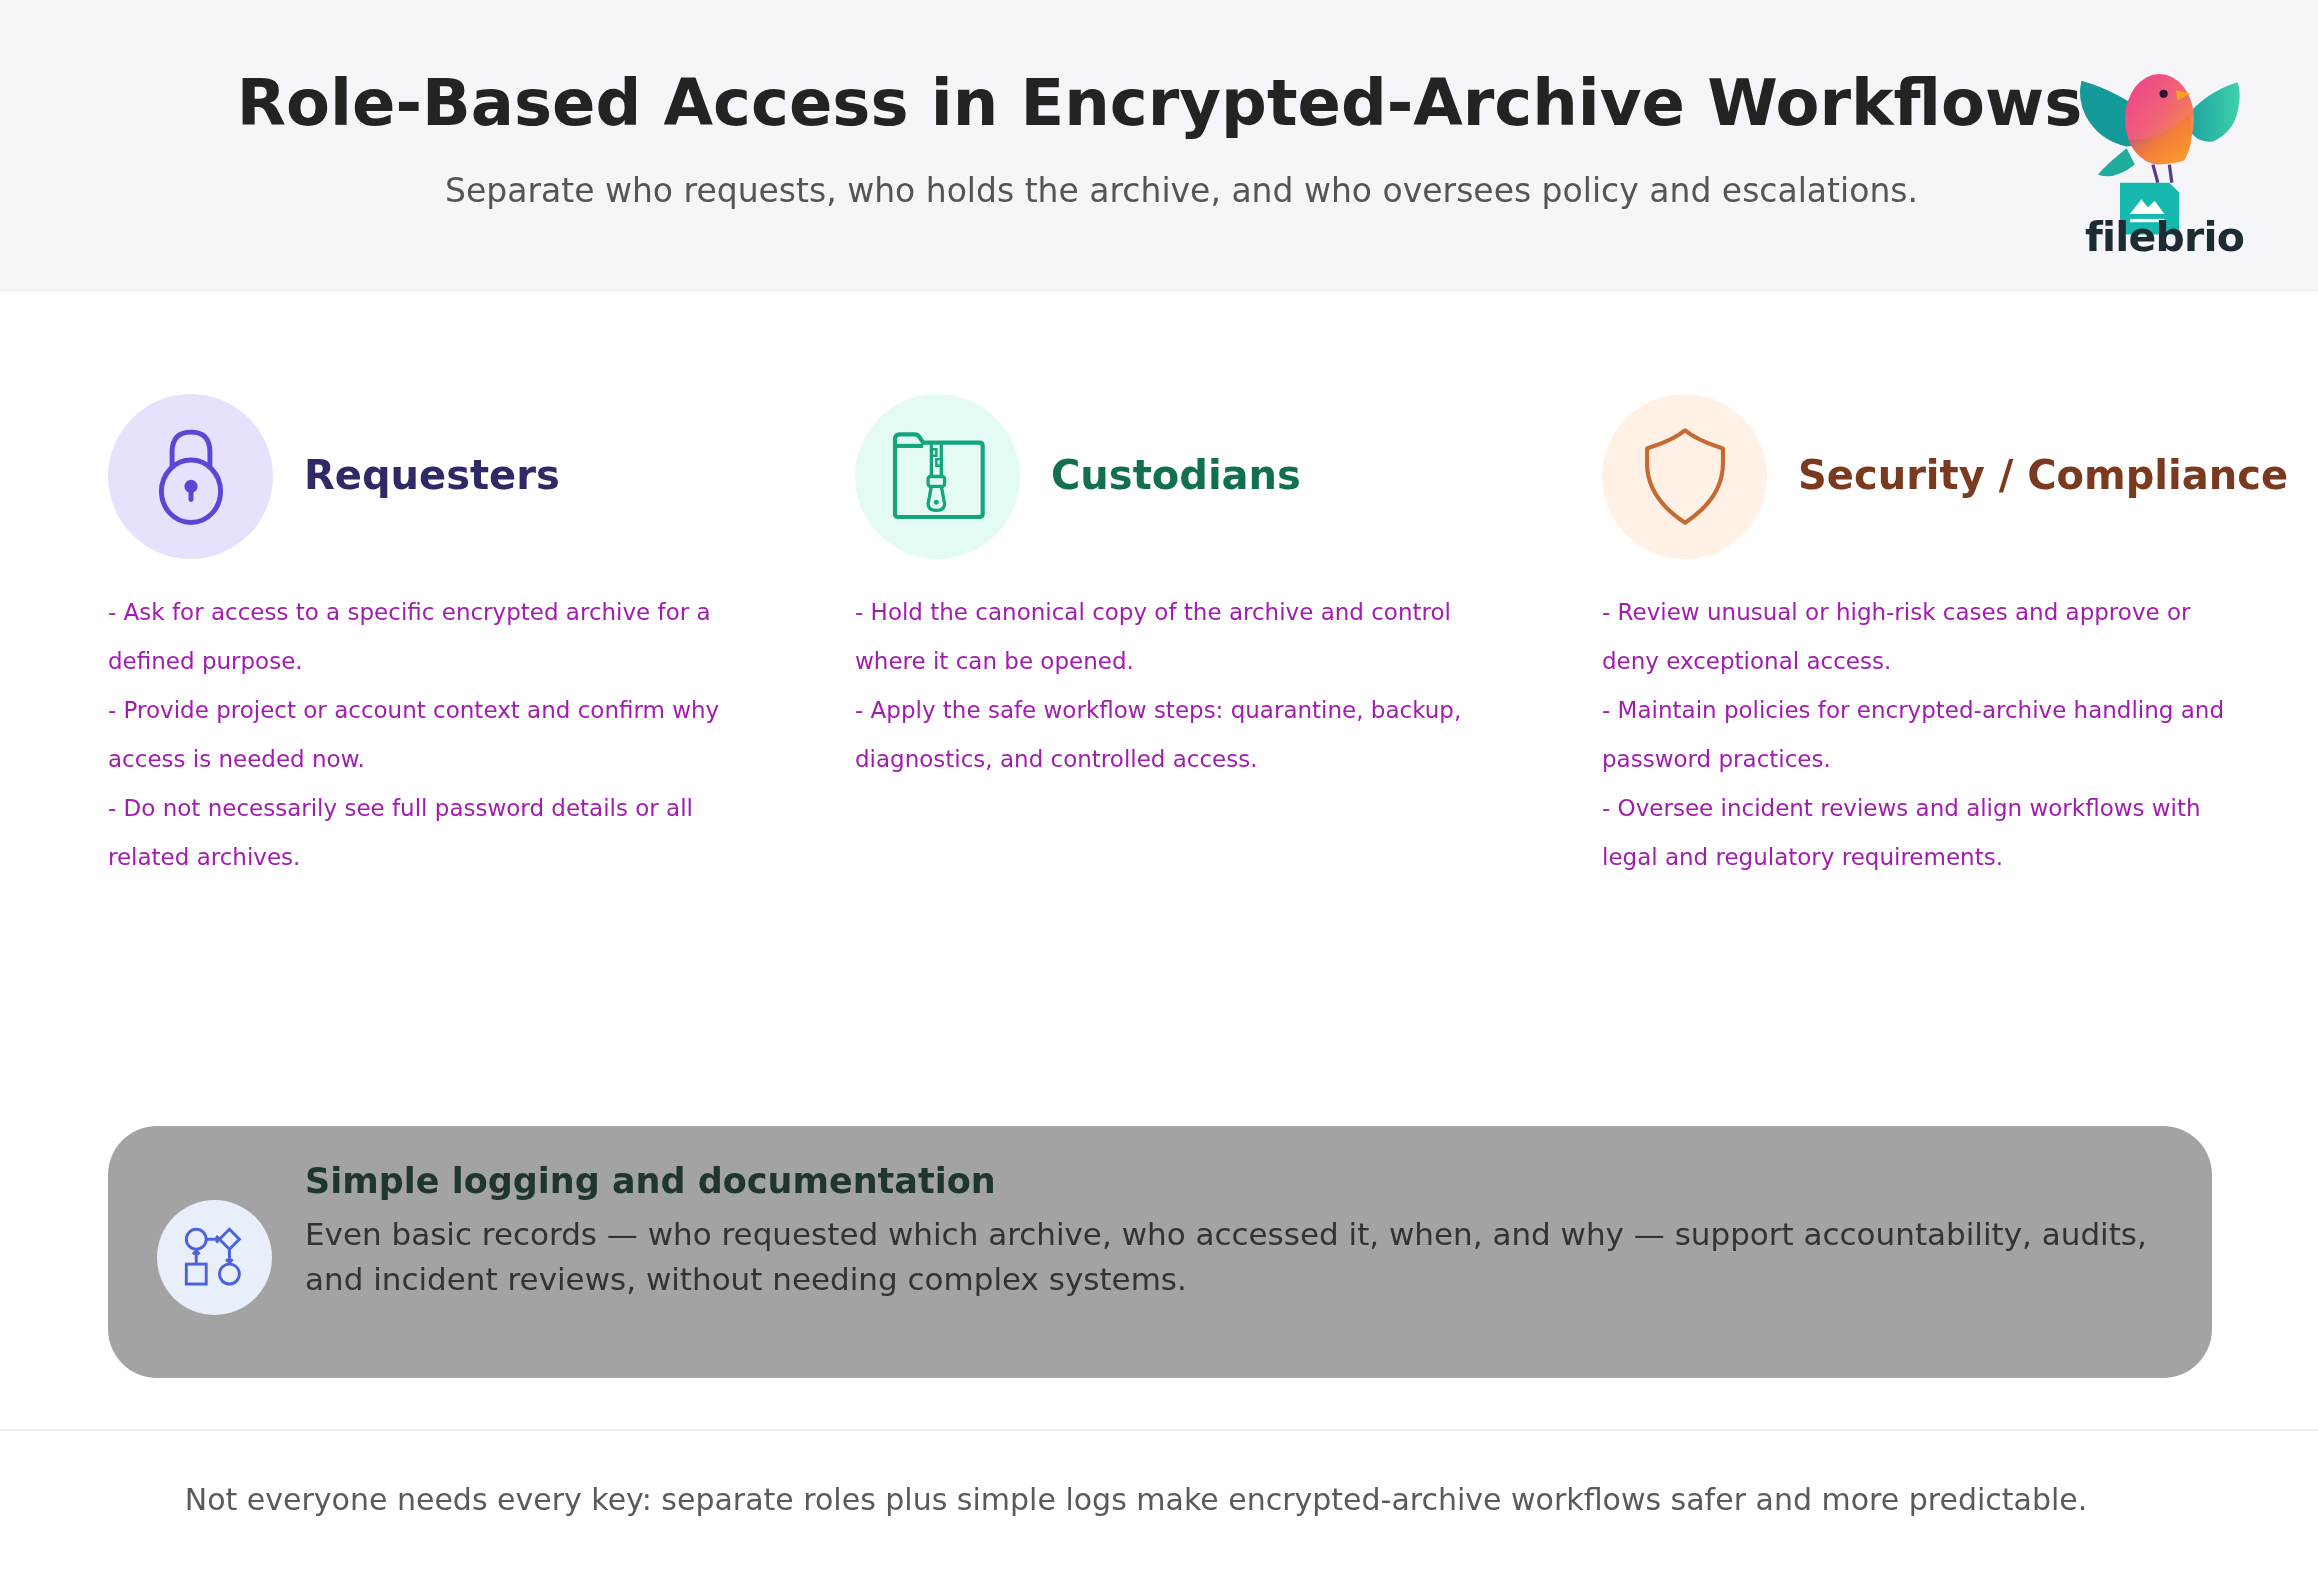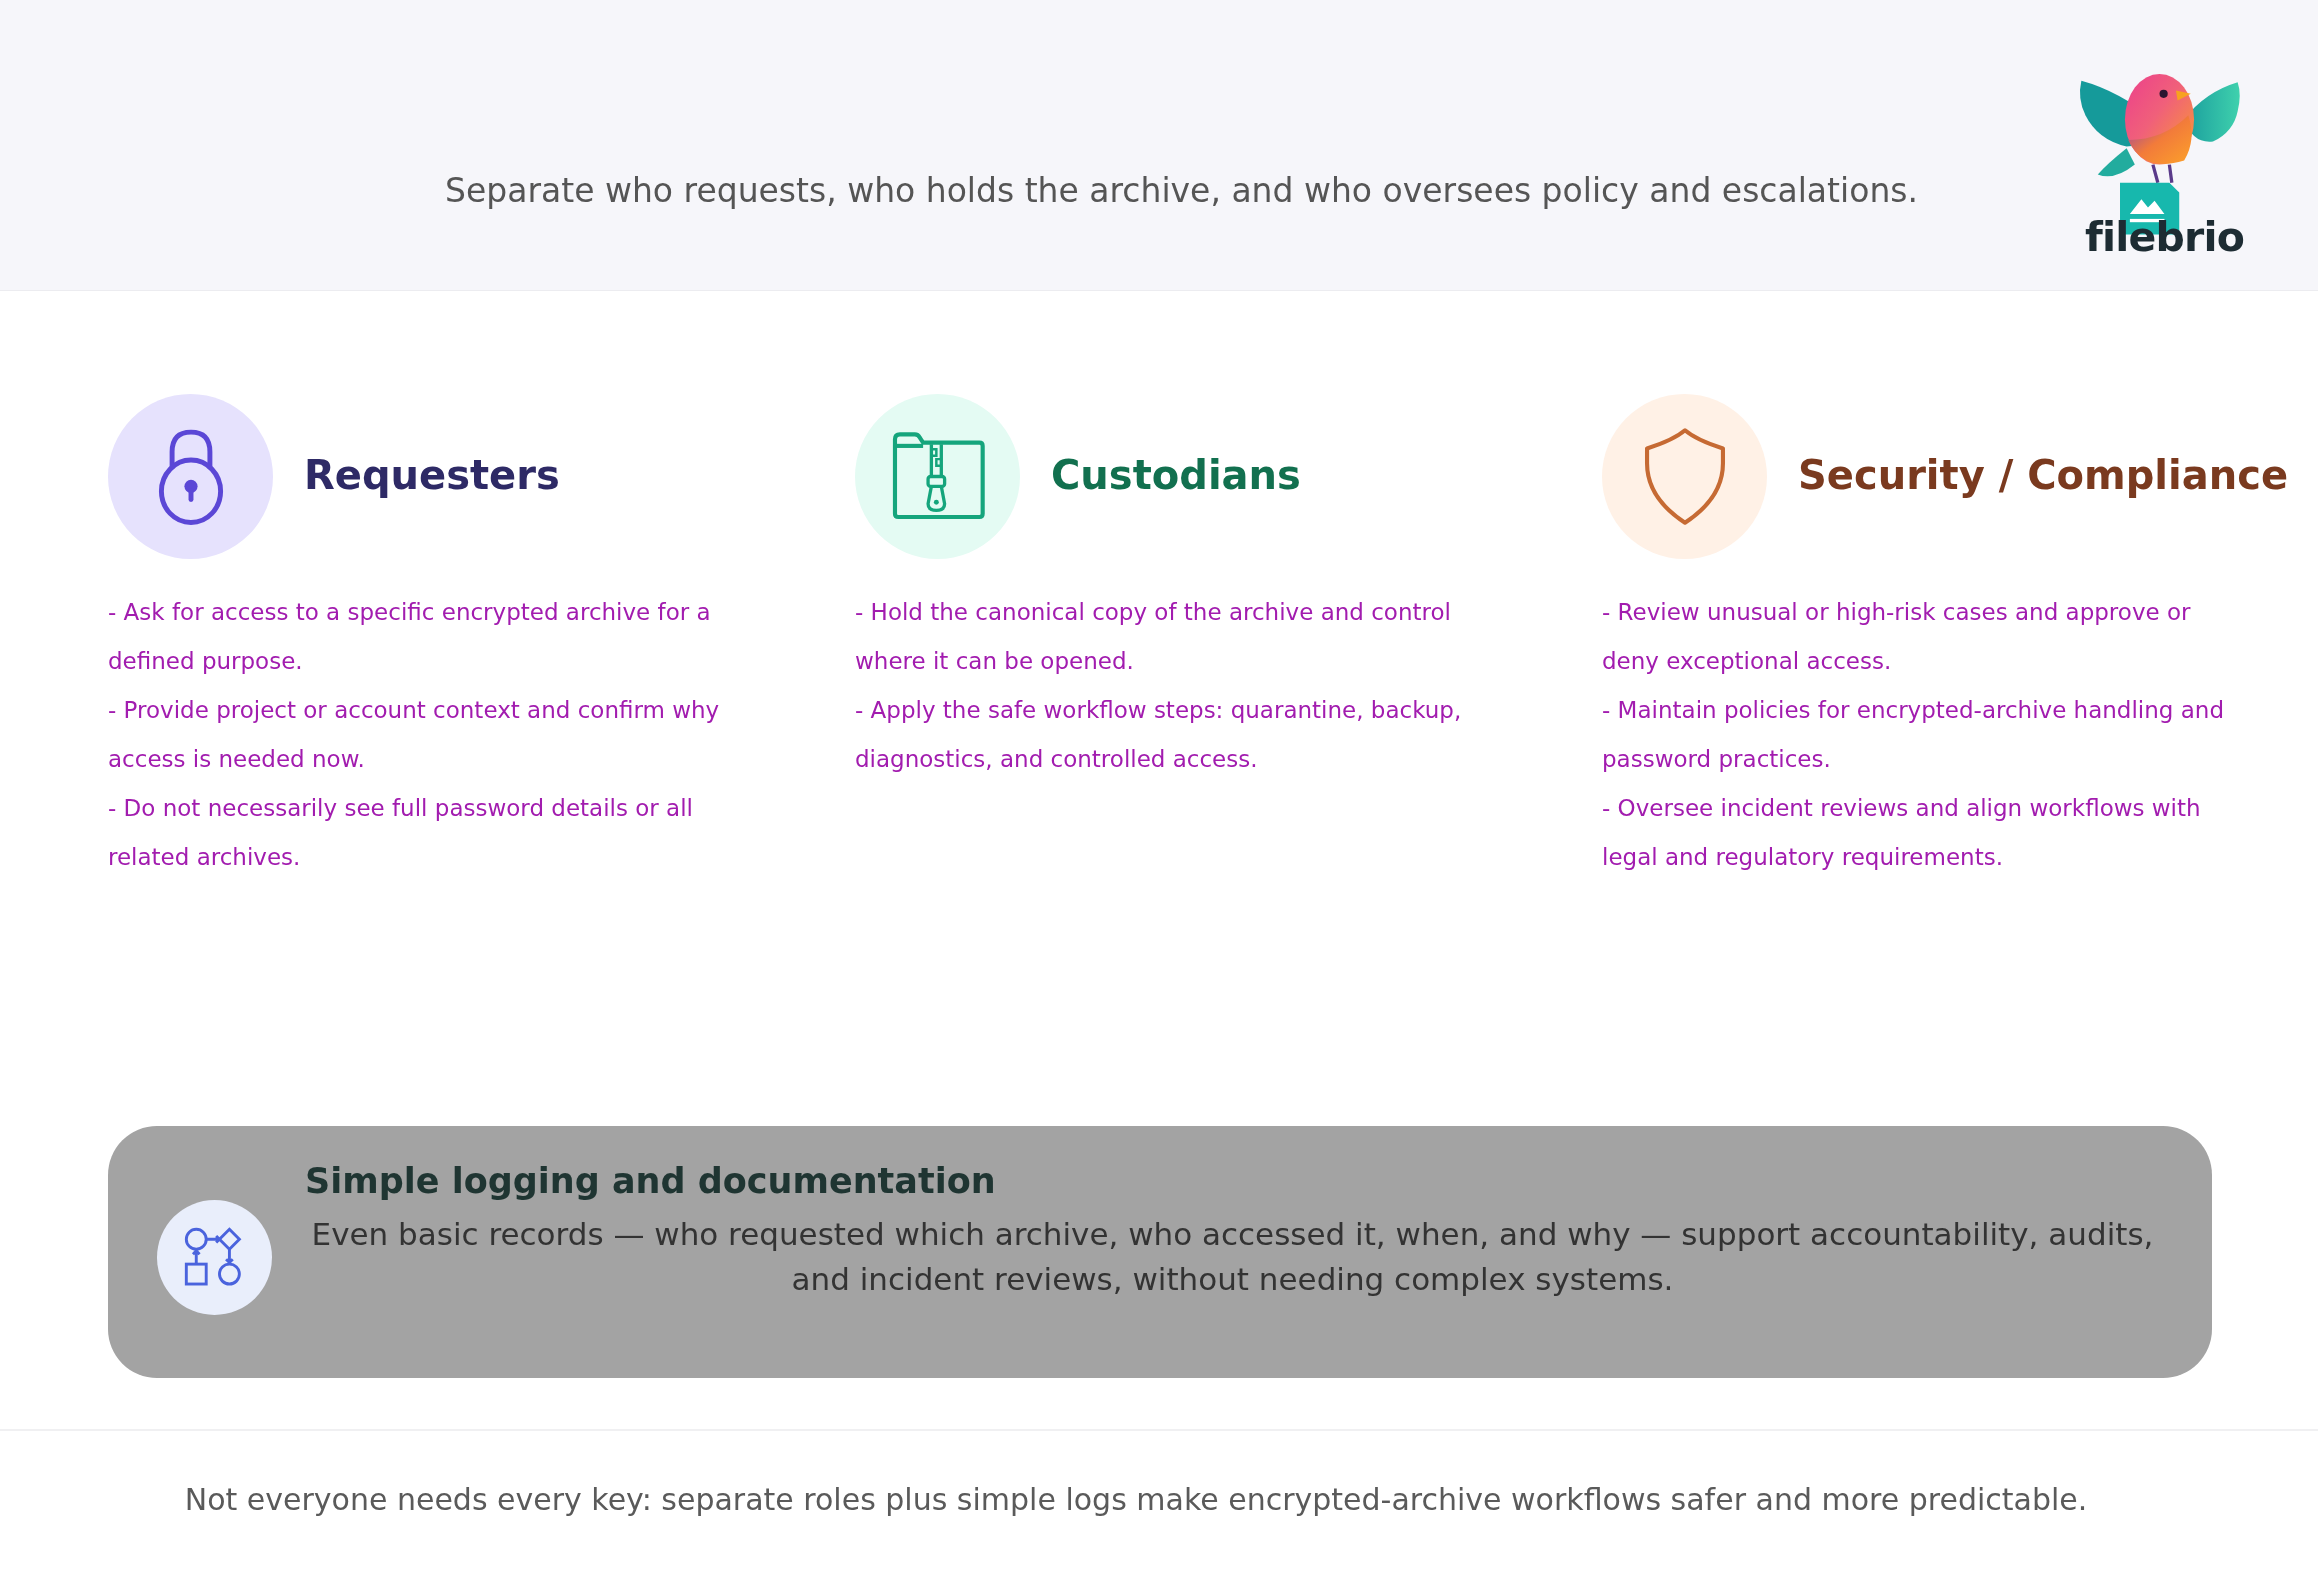--- a/index.html
+++ b/index.html
@@ -45,32 +45,33 @@
     background: #a3a3a3; border-radius: 49px;
   }
   .log-icon-circle {
     position: absolute; left: 49px; top: 74px; width: 115px; height: 115px; border-radius: 50%;
     background: #e9eefb; display: flex; align-items: center; justify-content: center;
   }
   .log-title {
     position: absolute; left: 197px; top: 35px; font-size: 35px; font-weight: bold; color: #1f3532;
   }
   .log-body {
-    position: absolute; left: 197px; top: 86px; width: 1855px; font-size: 31px; line-height: 45px; color: #333333; text-align: center;
+    position: absolute; left: 197px; top: 86px; width: 1855px; font-size: 31px; line-height: 45px; color: #333333;
   }
 
   .footer {
     position: absolute; left: 0; top: 1482px; width: 2272px; text-align: center;
     font-size: 30px; color: #5a5a5a;
   }
 </style>
 </head>
 <body>
 
 <div class="header">
+  <div class="title">Role-Based Access in Encrypted-Archive Workflows</div>
   <div class="subtitle">Separate who requests, who holds the archive, and who oversees policy and escalations.</div>
 
   <svg class="logo" viewBox="0 0 220 270">
     <defs>
       <linearGradient id="bodyg" x1="0" y1="0" x2="1" y2="1">
         <stop offset="0" stop-color="#ec3f8c"></stop>
         <stop offset="0.45" stop-color="#f0607a"></stop>
         <stop offset="1" stop-color="#fba12a"></stop>
       </linearGradient>
       <linearGradient id="bellyg" x1="0" y1="0" x2="1" y2="1">

